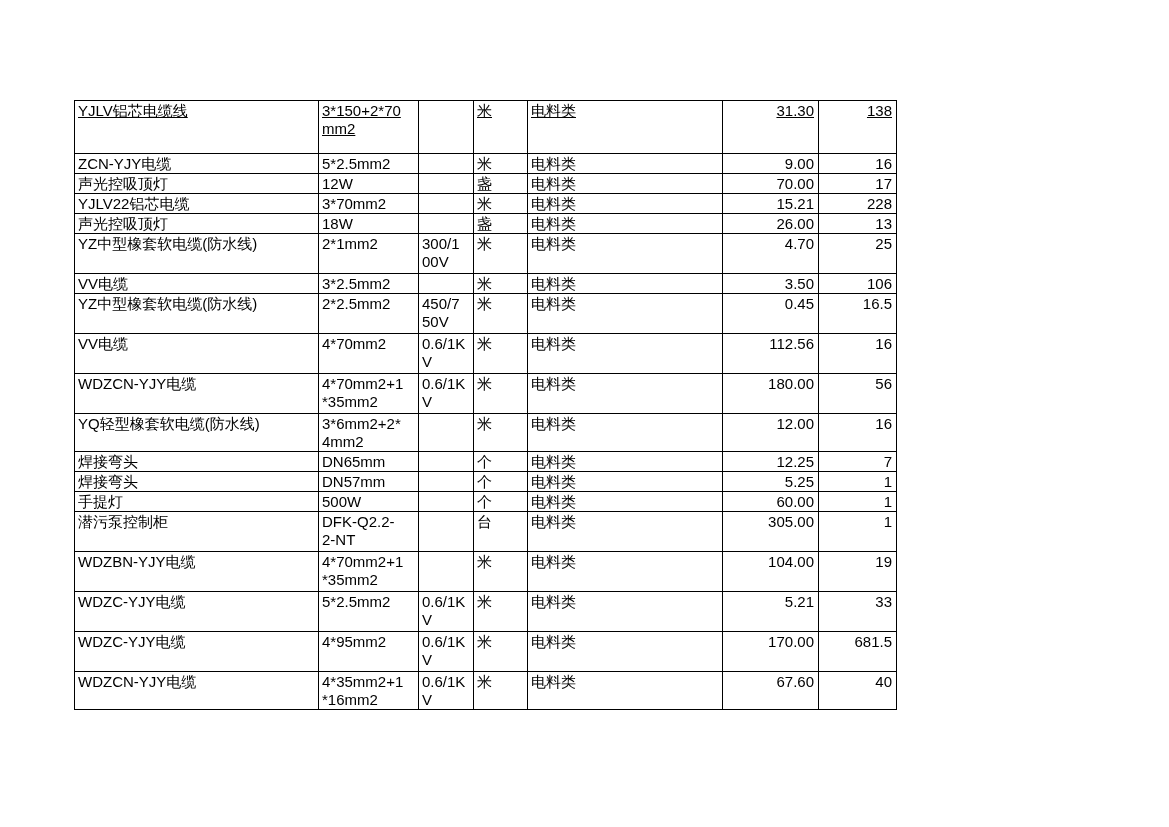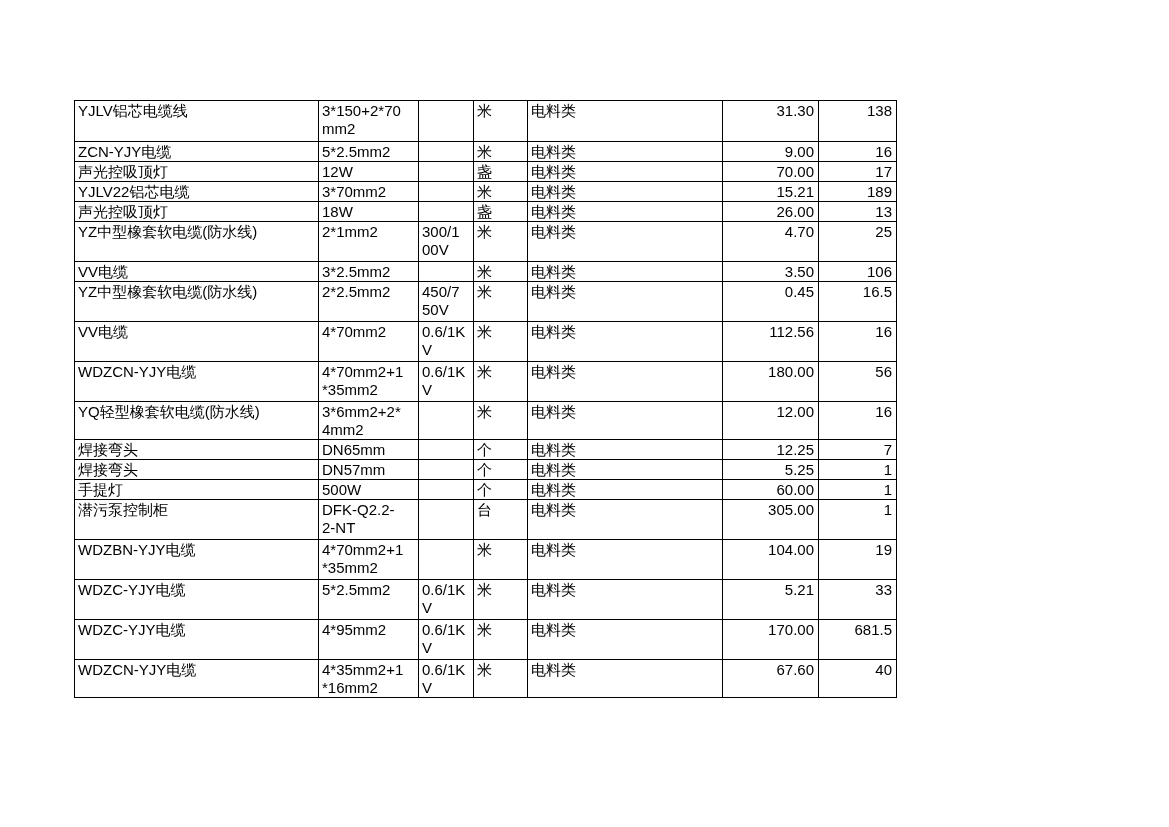--- a/index.html
+++ b/index.html
@@ -44,21 +44,21 @@
   <colgroup id="materials-colgroup">
       <col style="width: 244px;">
       <col style="width: 100px;">
       <col style="width: 55px;">
       <col style="width: 54px;">
       <col style="width: 195px;">
       <col style="width: 96px;">
       <col style="width: 78px;">
     </colgroup>
   <tbody id="materials-tbody">
-      <tr style="height: 41px;">
+      <tr style="height: 53px; text-decoration: underline;">
         <td class="col-name">YJLV铝芯电缆线</td>
         <td class="col-spec">3*150+2*70
 mm2</td>
         <td class="col-voltage"></td>
         <td class="col-unit">米</td>
         <td class="col-category">电料类</td>
         <td class="col-price">31.30</td>
         <td class="col-qty">138</td>
       </tr>
       <tr style="height: 20px;">
@@ -79,21 +79,21 @@
         <td class="col-price">70.00</td>
         <td class="col-qty">17</td>
       </tr>
       <tr style="height: 20px;">
         <td class="col-name">YJLV22铝芯电缆</td>
         <td class="col-spec">3*70mm2</td>
         <td class="col-voltage"></td>
         <td class="col-unit">米</td>
         <td class="col-category">电料类</td>
         <td class="col-price">15.21</td>
-        <td class="col-qty">189</td>
+        <td class="col-qty">228</td>
       </tr>
       <tr style="height: 20px;">
         <td class="col-name">声光控吸顶灯</td>
         <td class="col-spec">18W</td>
         <td class="col-voltage"></td>
         <td class="col-unit">盏</td>
         <td class="col-category">电料类</td>
         <td class="col-price">26.00</td>
         <td class="col-qty">13</td>
       </tr>

